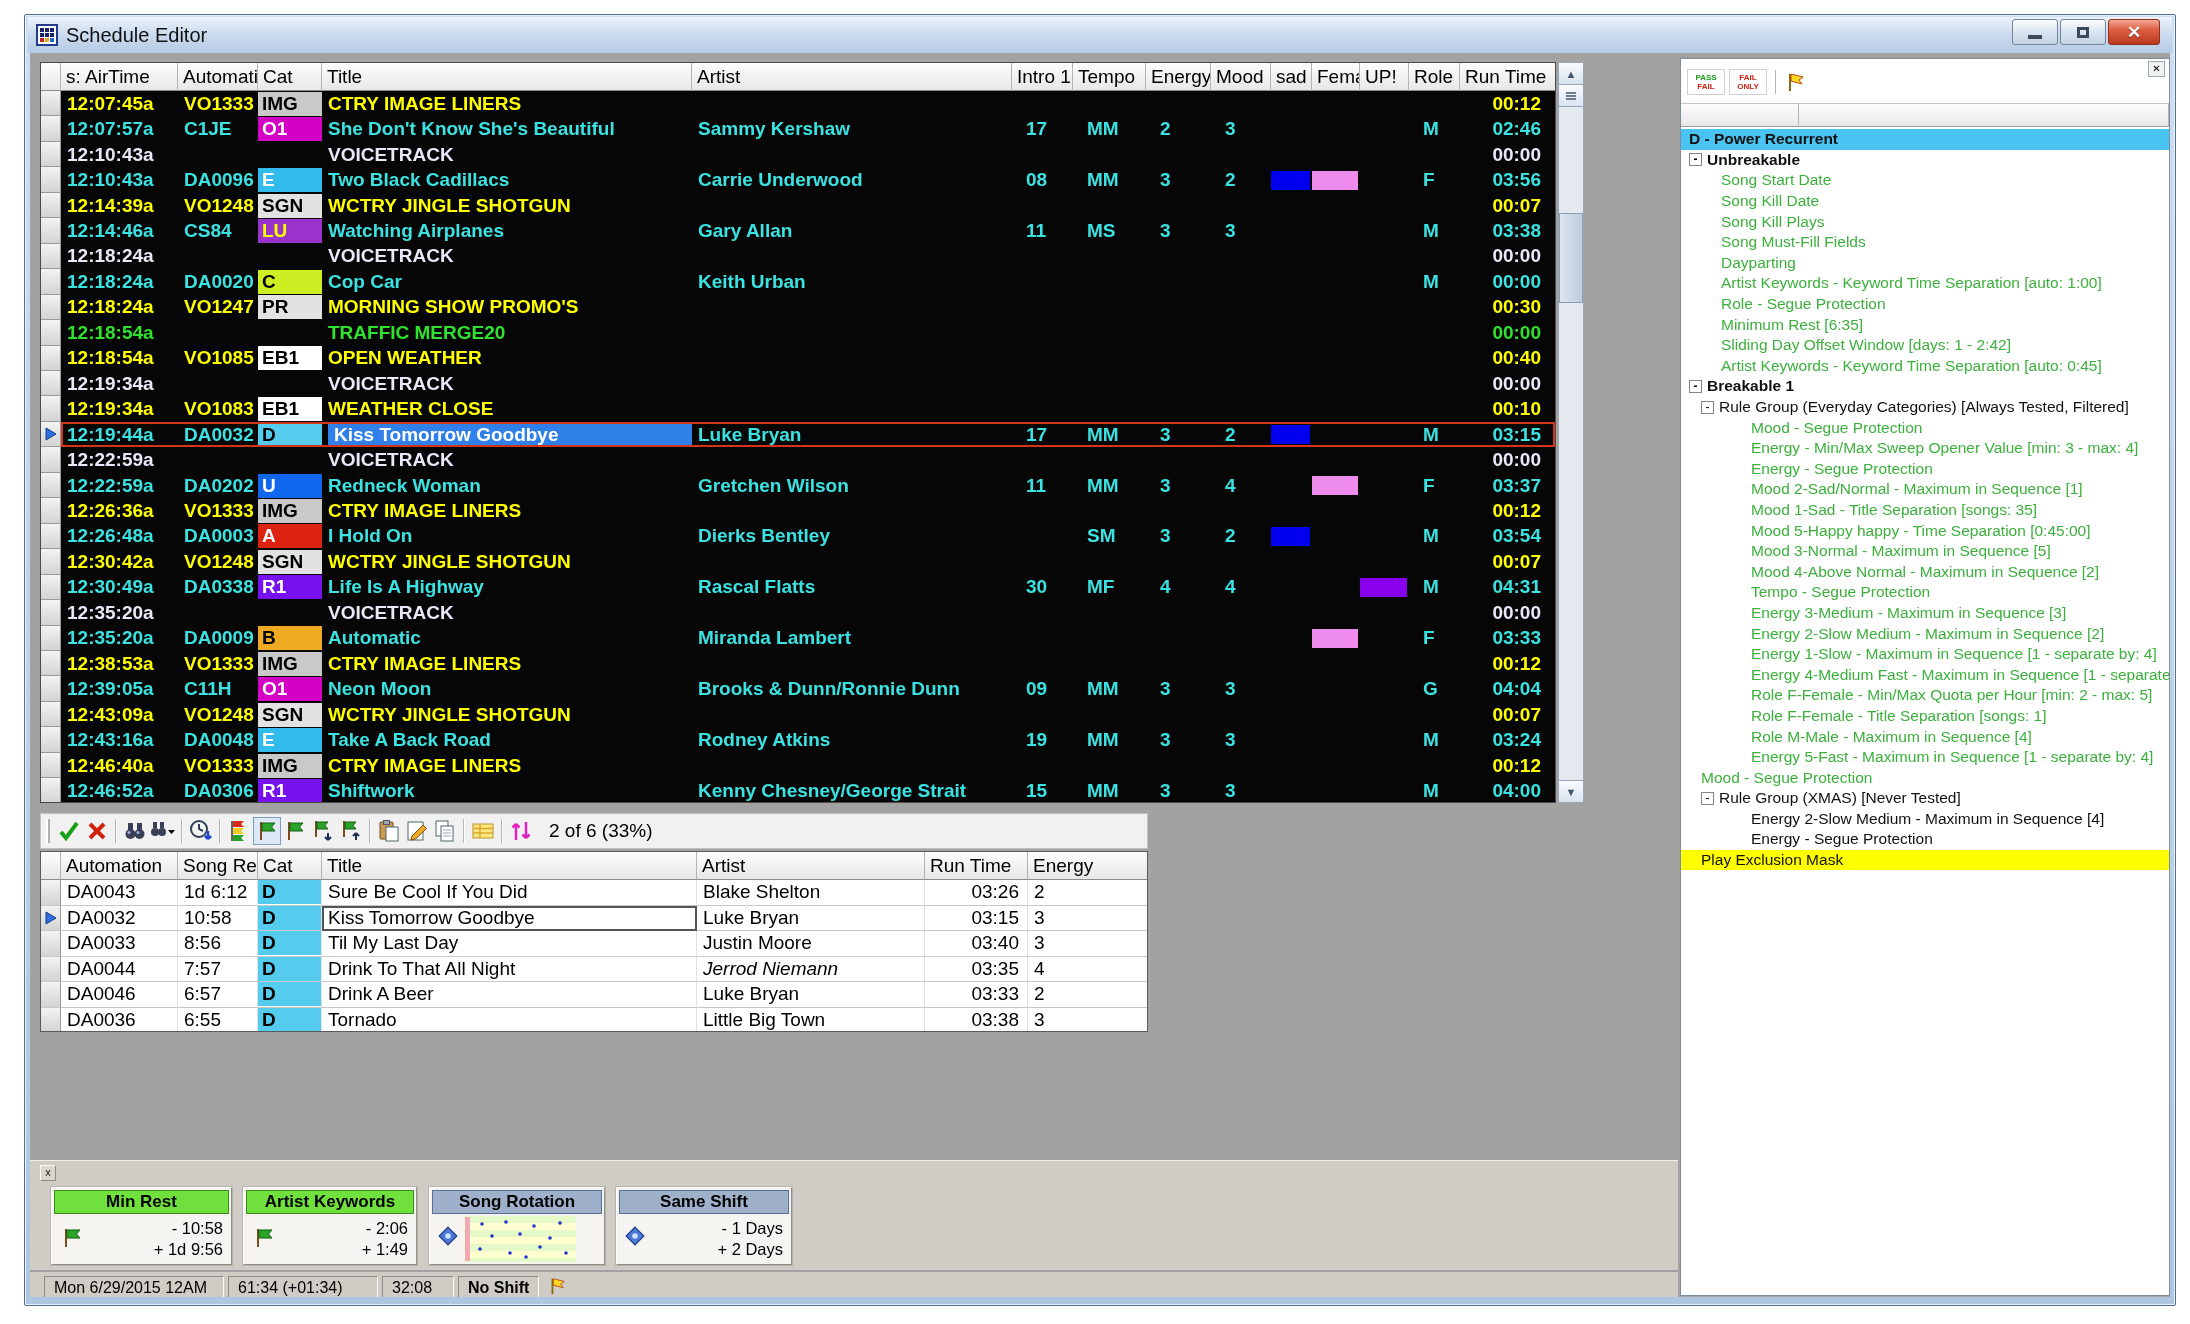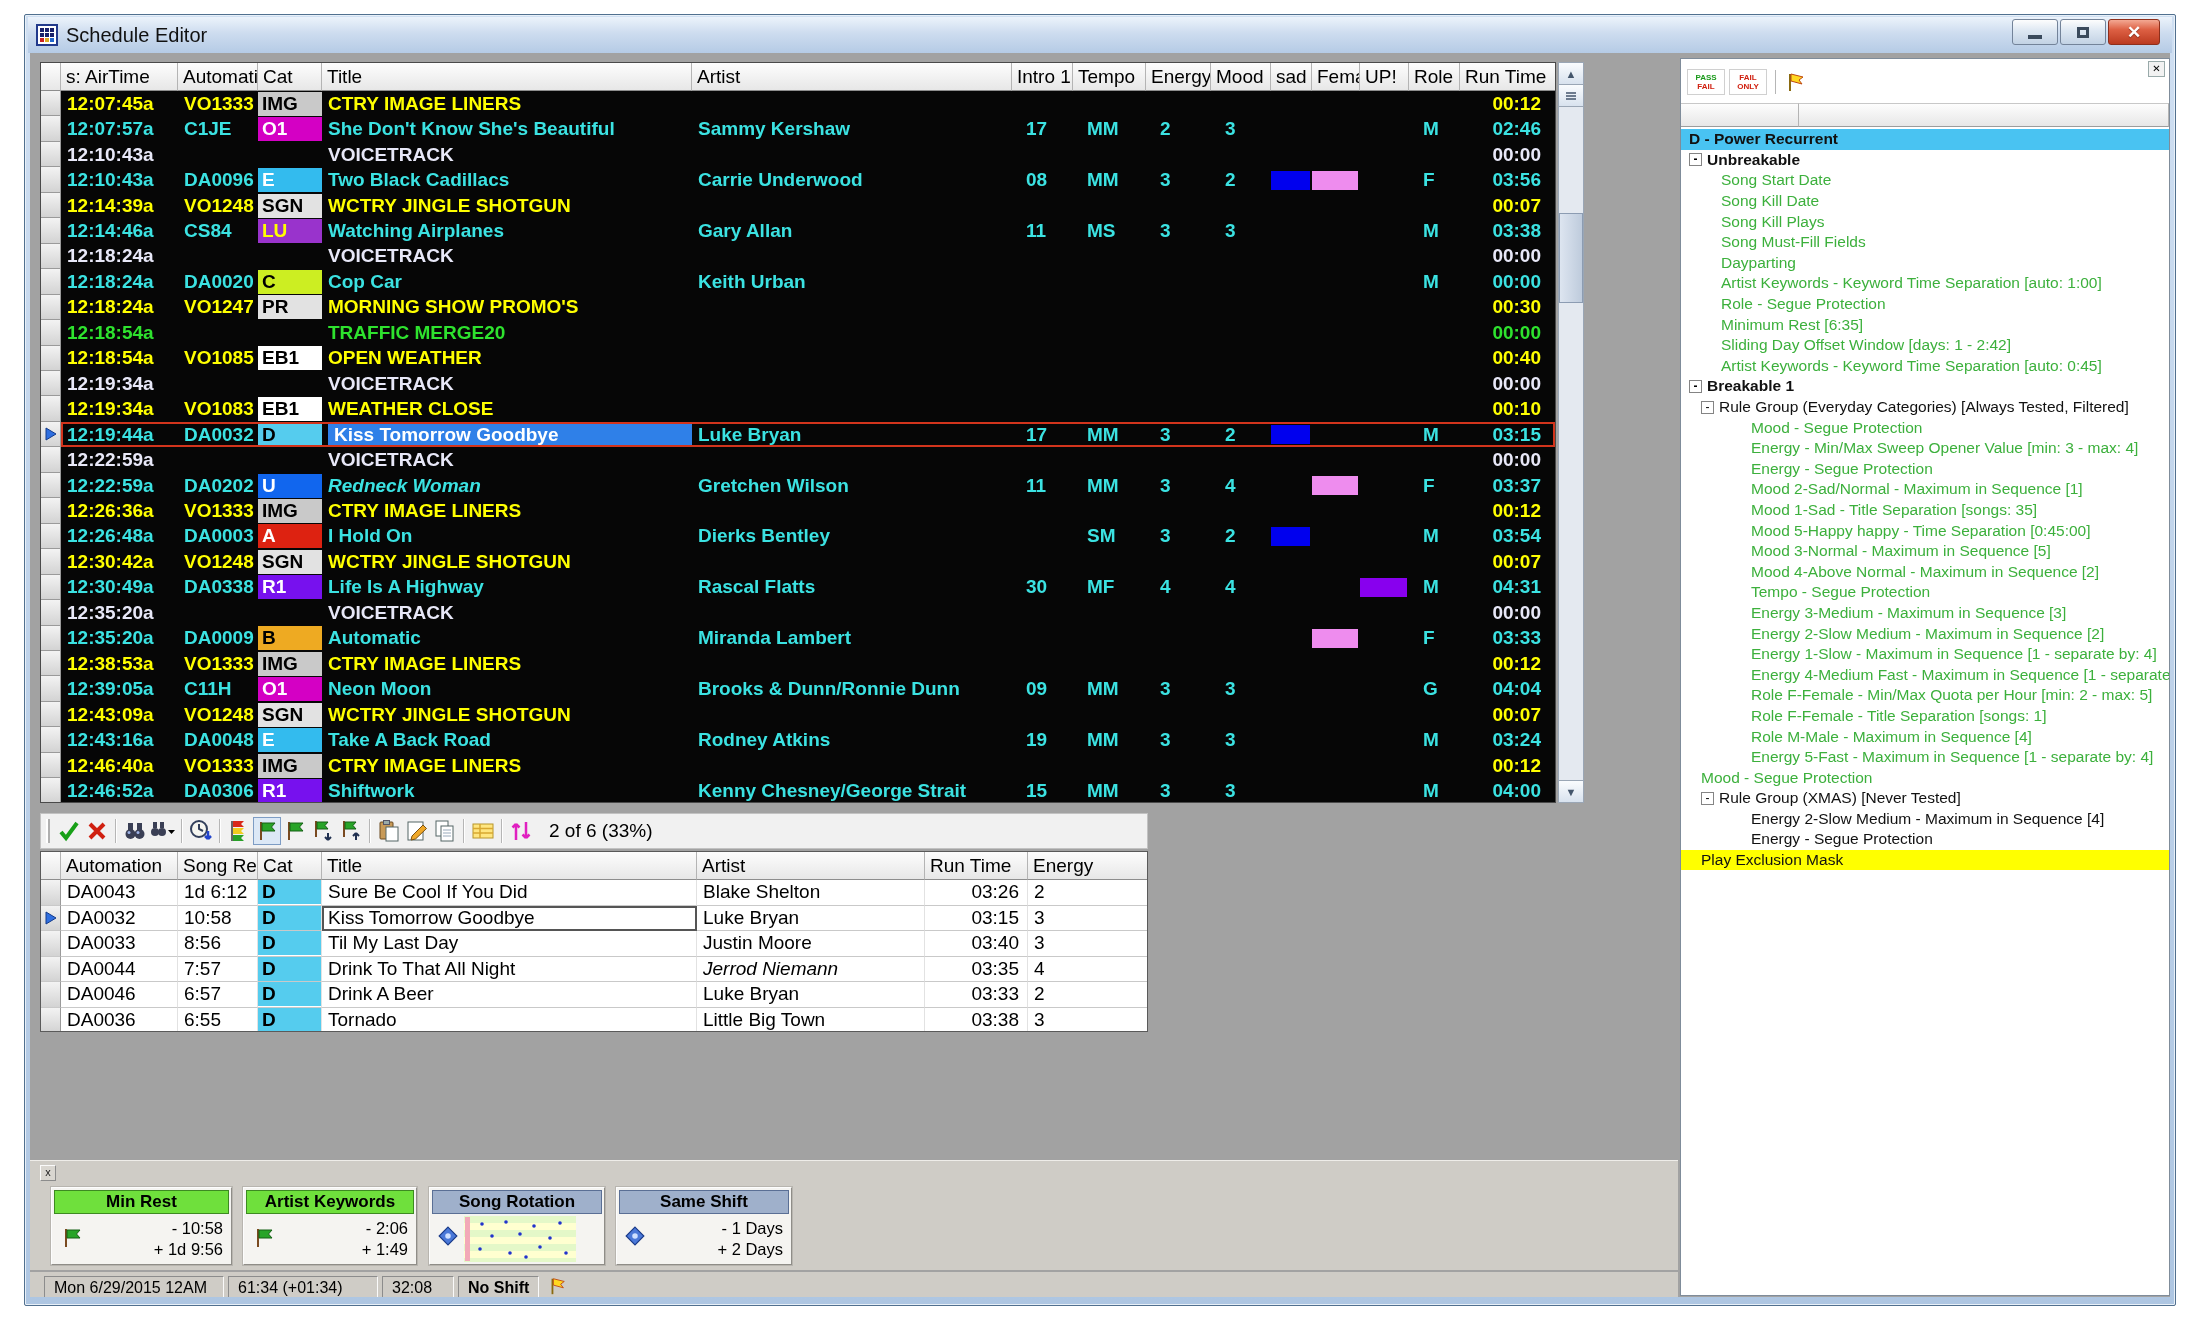--- a/index.html
+++ b/index.html
@@ -438,21 +438,21 @@
           <div class="cell padL14" style="width: 51px;"></div>
           <div class="cell rt-cell" style="width: 97px;">00:00</div>
         </div>
         <div class="tg-row k-song">
           <div class="cell rowhdr" style="width: 20px;"></div>
           <div class="cell padL" style="width: 117px;">12:22:59a</div>
           <div class="cell padL" style="width: 80px;">DA0202</div>
           <div class="cell " style="width: 64px;">
             <div class="badge" style="background: rgb(17, 102, 238); color: rgb(255, 255, 255);">U</div>
           </div>
-          <div class="cell padL" style="width: 370px; font-style: italic;">Redneck Woman</div>
+          <div class="cell padL" style="width: 370px;">Redneck Woman</div>
           <div class="cell padL" style="width: 320px;">Gretchen Wilson</div>
           <div class="cell padL14" style="width: 61px;">11</div>
           <div class="cell padL14" style="width: 73px;">MM</div>
           <div class="cell padL14" style="width: 65px;">3</div>
           <div class="cell padL14" style="width: 60px;">4</div>
           <div class="cell " style="width: 41px;"></div>
           <div class="cell " style="width: 48px;">
             <div class="bar bar-fema"></div>
           </div>
           <div class="cell " style="width: 49px;"></div>

